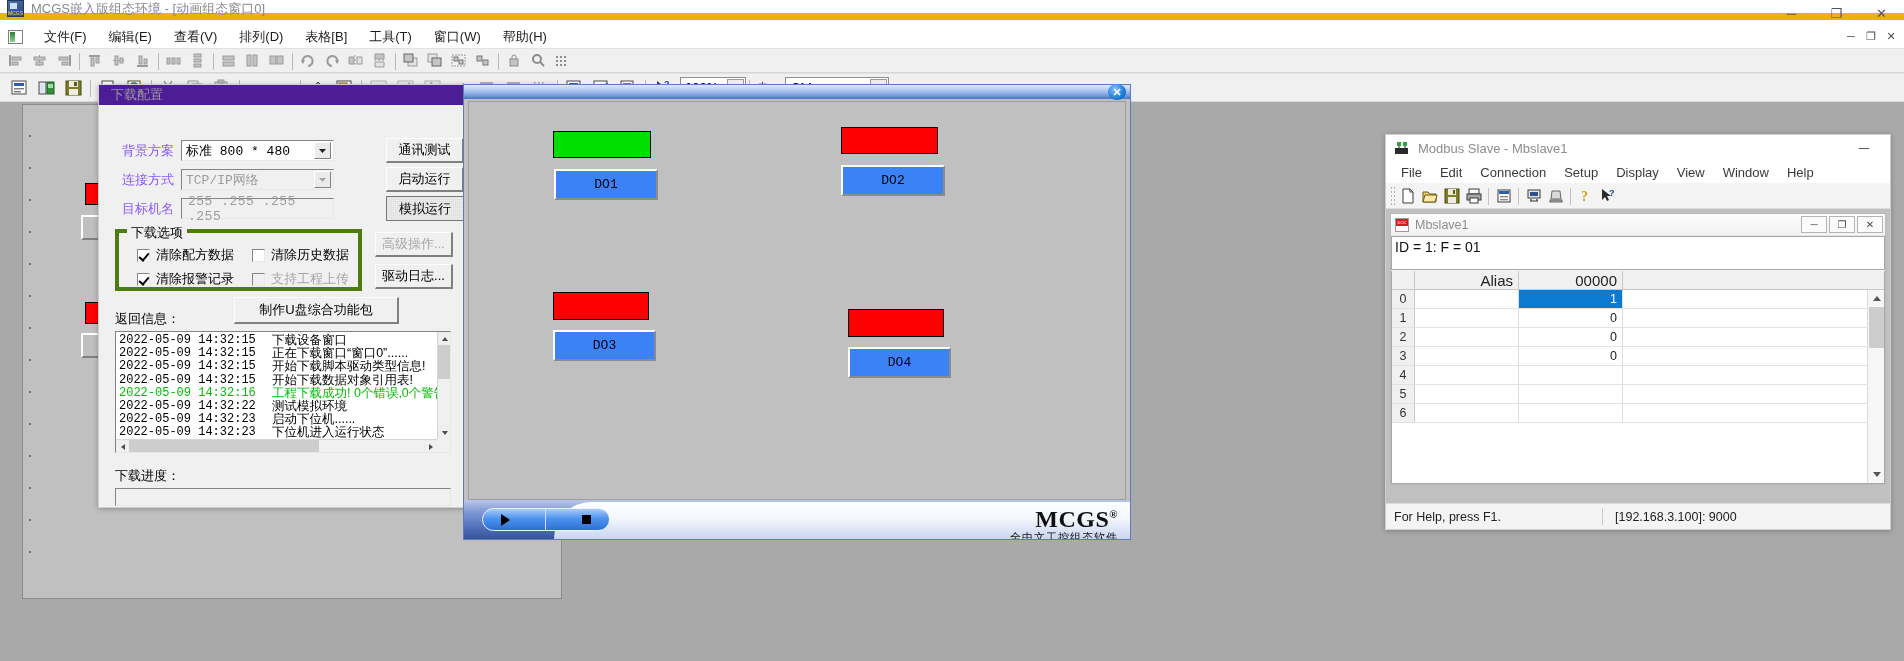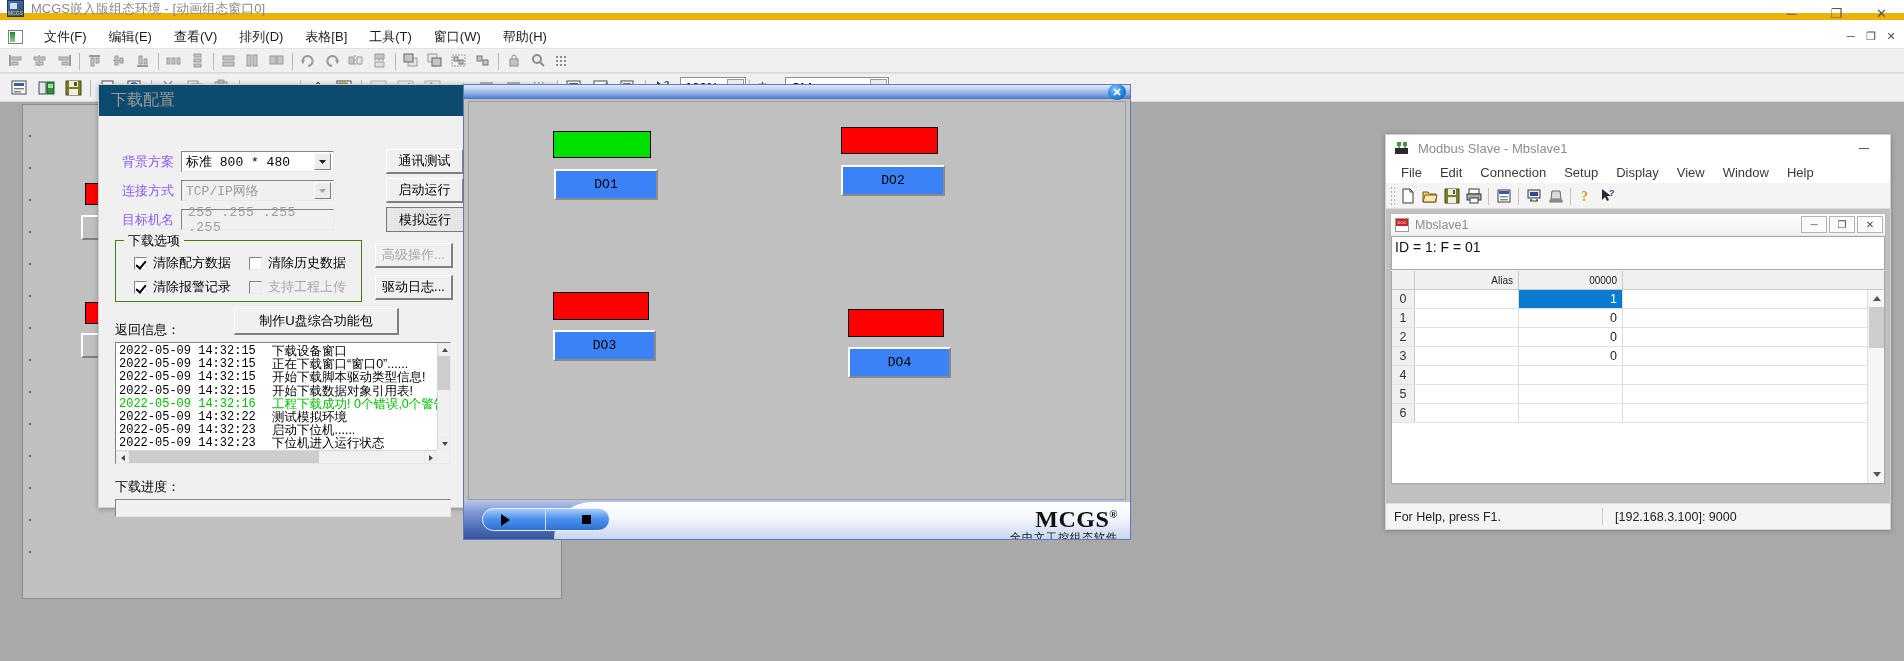--- a/index.html
+++ b/index.html
@@ -128,22 +128,22 @@
     border-right: 2px solid #808080; border-bottom: 2px solid #808080;
   }
 
   
   .dlg {
     position: absolute; left: 98px; top: 84px; width: 460px; height: 424px;
     background: #f0f0f0; border: 1px solid #cfcfcf;
     box-shadow: 0 1px 5px rgba(0,0,0,.28);
   }
   .dlg-title {
-    height: 31px; display: flex; align-items: center; padding-left: 12px;
-    color: #9a9a9a; font-size: 16px; background: #0c4a6e;
+    height: 20px; display: flex; align-items: center; padding-left: 12px;
+    color: #9a9a9a; font-size: 13px; background: #4c1d95;
     font-family: "Liberation Sans", sans-serif;
   }
   .dlg-close {
     position: absolute; right: 0; top: 0; width: 36px; height: 28px;
     display: flex; align-items: center; justify-content: center;
     color: #6e6e6e; font-size: 15px; background: #fff;
   }
   .dlg-body { position: relative; padding: 0; }
 
   .frow { position: absolute; display: flex; align-items: center; }
@@ -185,21 +185,21 @@
   .dbtn.disabled { color: #a7a7a7; }
   .dbtn.focused {
     border: 1px solid #7a7a7a;
     background-image:
       repeating-linear-gradient(0deg, #e3e3e3 0 1px, transparent 1px 2px),
       repeating-linear-gradient(90deg, #e3e3e3 0 1px, transparent 1px 2px);
     background-color: #f0f0f0;
   }
 
   .groupbox {
-    position: absolute; border: 1px solid #4d7c0f; border-radius: 0;
+    position: absolute; border: 4px solid #4d7c0f; border-radius: 0;
   }
   .groupbox .gtitle {
     position: absolute; left: 8px; top: -9px; background: #f0f0f0;
     padding: 0 4px; font-size: 13px; color: #000;
     font-family: "Liberation Sans", sans-serif;
   }
   .chk { position: absolute; display: flex; align-items: center; }
   .chk .box {
     width: 13px; height: 13px; background: #fff;
     border-top: 1px solid #848484; border-left: 1px solid #848484;
@@ -392,21 +392,21 @@
     display: flex; align-items: flex-start; padding: 2px 0 0 3px;
     font-size: 14px; color: #111; font-family: "Liberation Sans", sans-serif;
   }
   .mb-grid {
     position: absolute; left: 0; right: 0; top: 57px; bottom: 0;
     background: #fff; border: 1px solid #a8a8a8; border-top: none; overflow: hidden;
   }
   .gr-head { display: flex; height: 19px; background: #f0f0f0; border-bottom: 1px solid #c8c8c8; }
   .gr-head .c {
     border-right: 1px solid #c8c8c8; display: flex; align-items: center;
-    justify-content: flex-end; padding-right: 5px; font-size: 10px; color: #222;
+    justify-content: flex-end; padding-right: 5px; font-size: 15px; color: #222;
     font-family: "Liberation Sans", sans-serif;
   }
   .gr-row { display: flex; height: 19px; border-bottom: 1px solid #e2e2e2; }
   .gr-row .c {
     border-right: 1px solid #dcdcdc; display: flex; align-items: center;
     justify-content: flex-end; padding-right: 5px; font-size: 12.5px; color: #222;
     font-family: "Liberation Sans", sans-serif;
   }
   .gr-row .idx {
     background: #f0f0f0; justify-content: center; padding-right: 0; color: #333;

